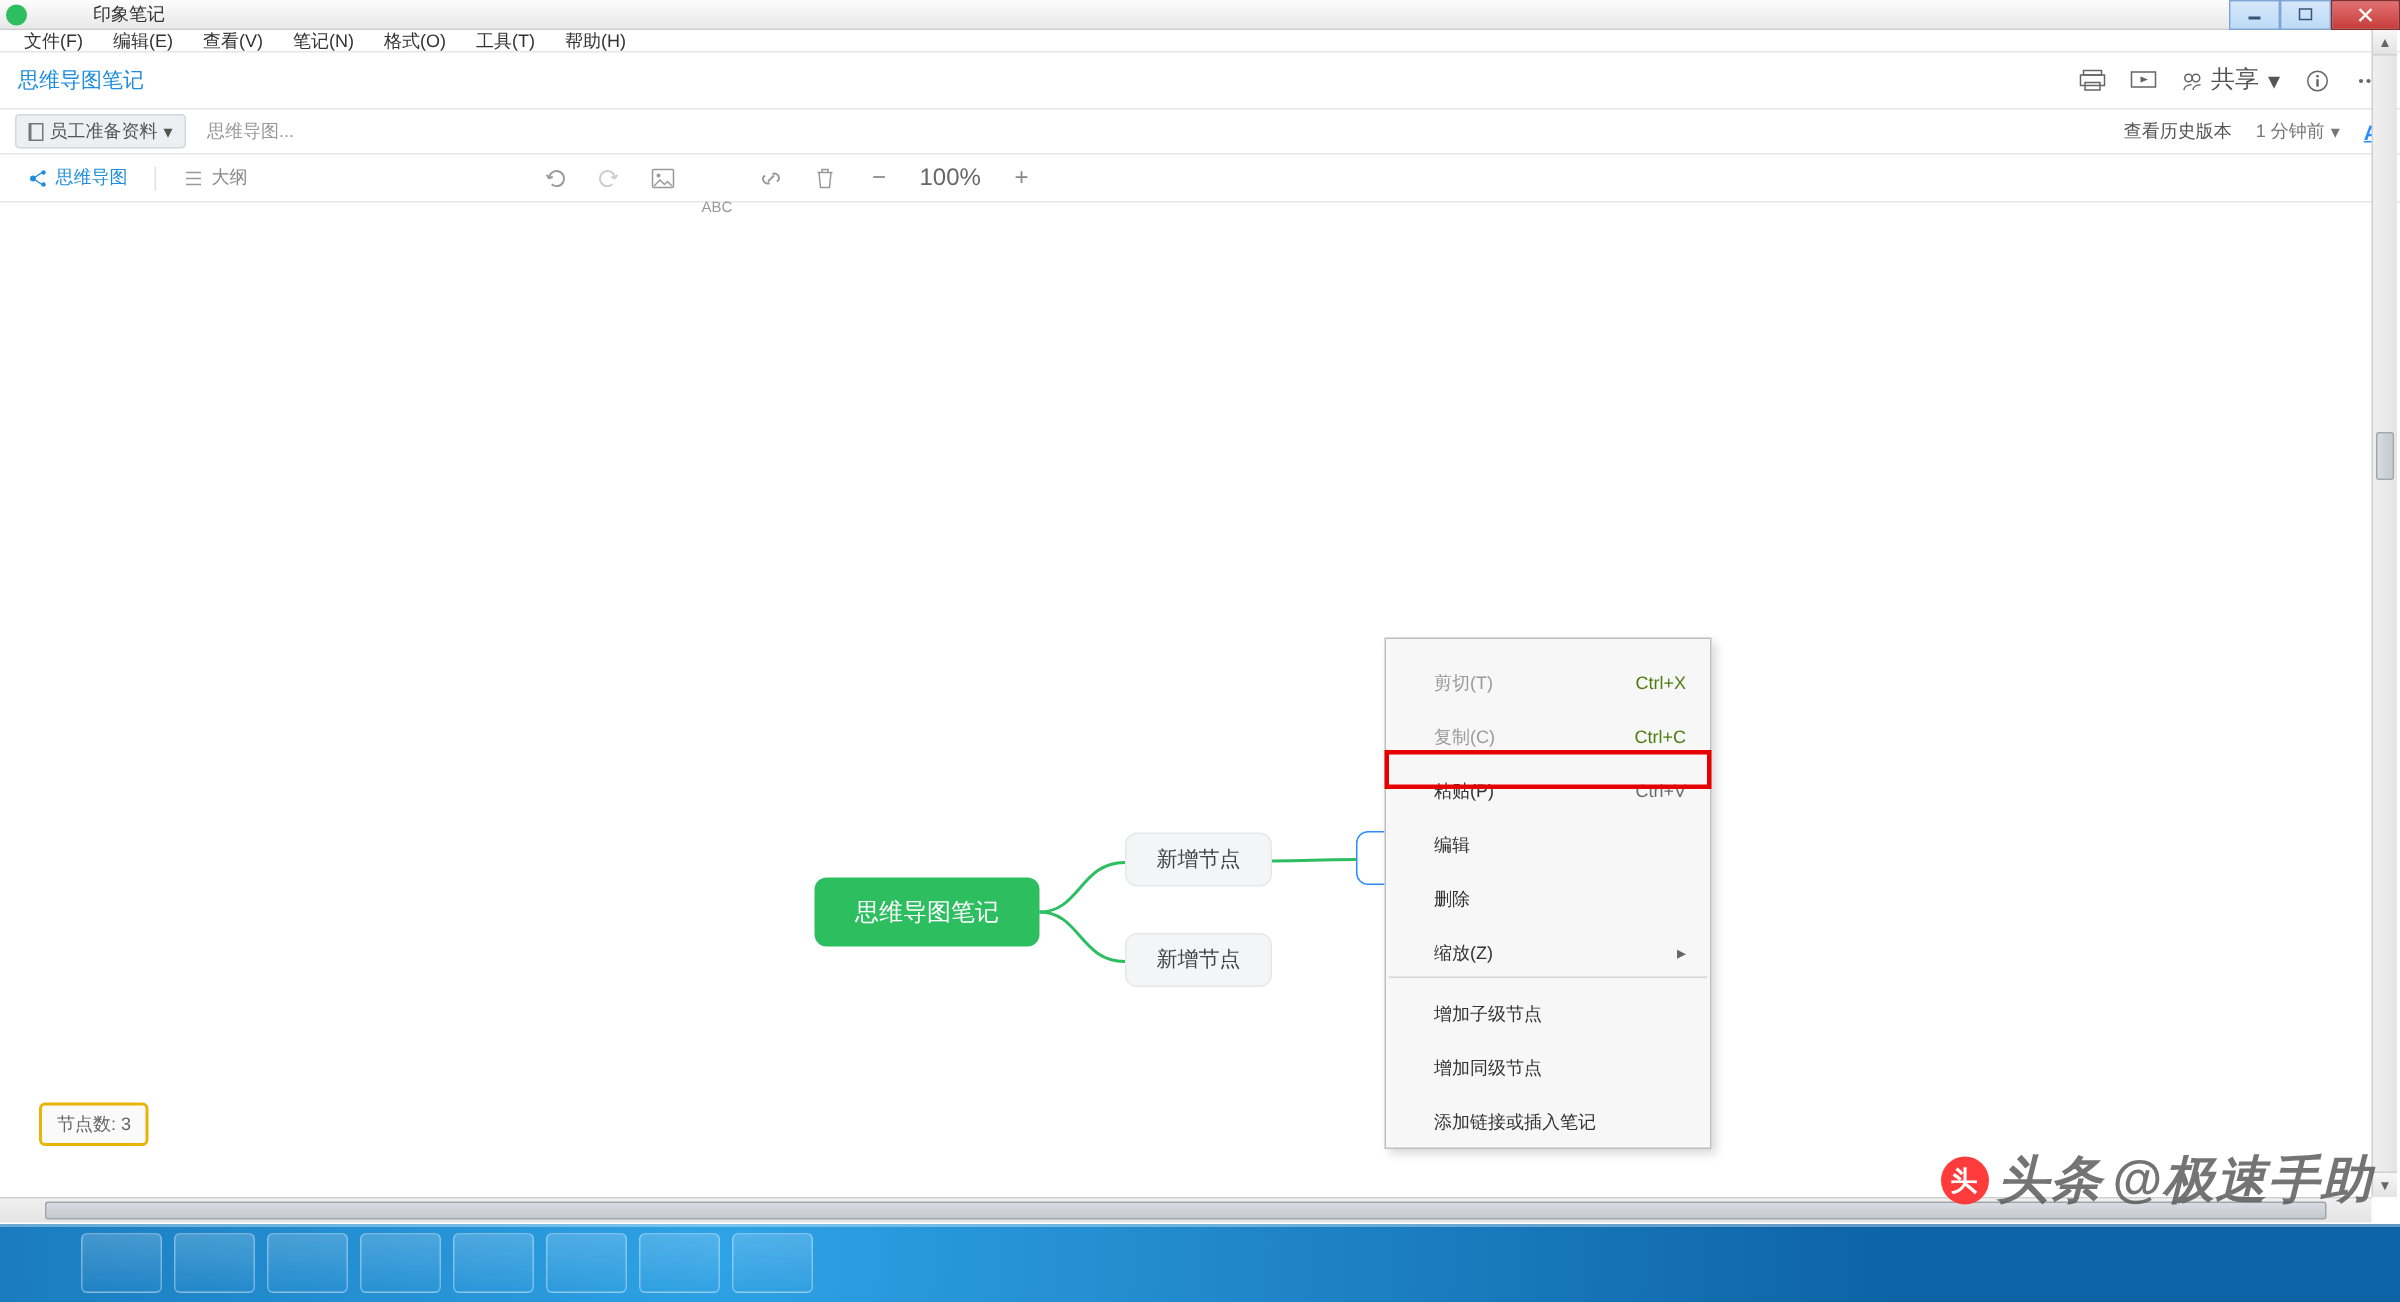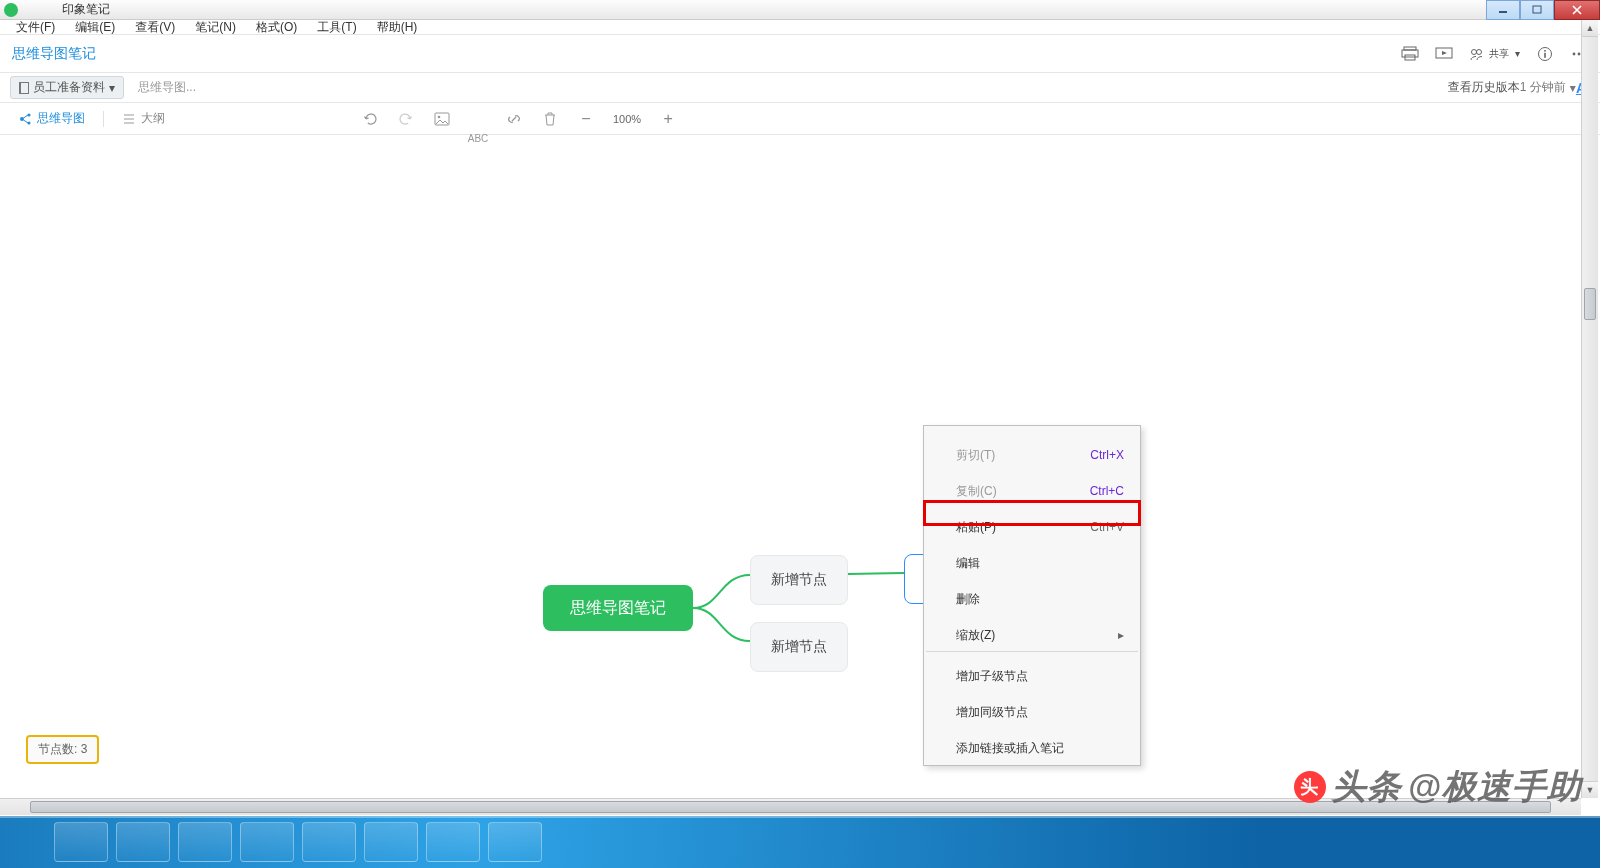--- a/index.html
+++ b/index.html
@@ -19,61 +19,61 @@
 
 .menubar { height:15px; background:#fff; border-bottom:1px solid #e6e6e6; display:flex; align-items:center; padding:0 6px; font-size:12px; color:#333; }
 .menubar span { padding:3px 10px; cursor:default; }
 
 
 .noteheader { height:38px; display:flex; align-items:center; padding:0 12px; border-bottom:1px solid #e6e6e6; }
 .noteheader .notetitle { color:#1e8dde; font-size:14px; }
 .noteheader .spacer { flex:1; }
 .head-icons { display:flex; align-items:center; gap:16px; color:#5f5f5f; }
 .head-icons .icn { width:18px; height:18px; display:flex; align-items:center; justify-content:center; }
-.share-btn { display:flex; align-items:center; gap:4px; font-size:10px; color:#555; }
+.share-btn { display:flex; align-items:center; gap:4px; font-size:16px; color:#555; }
 .share-btn svg{display:block;}
 .caret { margin-left:2px; }
 
 
 .tagbar { height:30px; display:flex; align-items:center; padding:0 10px; font-size:12px; color:#777; border-bottom:1px solid #e6e6e6; position:relative; }
 .notebook-chip { background:#edf0f2; border:1px solid #cfd8dc; border-radius:3px; padding:2px 8px; color:#555; display:flex; align-items:center; gap:4px; margin-right:14px; }
 .notebook-chip .nb-icon{width:10px;height:12px;border:1px solid #777;border-left-width:2px;}
 .addtag { color:#999; }
-.tagbar .right { position:absolute; right:14px; display:flex; align-items:center; gap:0; }
+.tagbar .right { position:absolute; right:14px; display:flex; align-items:center; gap:16px; }
 .tagbar .right a{color:#555;}
 .underA{color:#2d8cff;font-weight:bold;text-decoration:underline;font-size:14px;}
 
 
 .edittoolbar { height:32px; display:flex; align-items:center; gap:18px; padding:0 18px; font-size:12px; color:#666; border-bottom:1px solid #e6e6e6; background:#fff; }
 .tabbtn { display:flex; align-items:center; gap:5px; color:#888; }
 .tabbtn.active { color:#1e8dde; }
 .tabbtn .icn{width:14px;height:14px;}
 .edittoolbar .sep { width:1px; height:16px; background:#e0e0e0; }
 .tool { width:18px; height:18px; display:flex; align-items:center; justify-content:center; color:#888; }
 .tool svg{display:block;}
-.zoomtxt{font-size:11px;color:#666;}
+.zoomtxt{font-size:16px;color:#666;}
 
 
 .canvas { position:absolute; left:20px; right:20px; top:145px; bottom:70px; background:#fff; overflow:hidden; }
 
 
 .node { position:absolute; border-radius:8px; font-size:14px; display:flex; align-items:center; justify-content:center; padding:0 18px; }
 .root { left:523px; top:440px; width:150px; height:46px; background:#2dbe60; color:#fff; font-size:16px; }
-.child { background:#f4f5f7; color:#444; border:1px solid #e7e8ea; height:50px; width:98px; }
+.child { background:#f4f5f7; color:#444; border:1px solid #e7e8ea; height:36px; width:98px; }
 .c1 { left:730px; top:410px; }
 .c2 { left:730px; top:477px; }
 .c3 { left:884px; top:409px; border:1.5px solid #2d8cff; background:#fff; color:#444; }
 svg.links { position:absolute; left:0; top:0; overflow:visible; pointer-events:none; }
 
 
 .ctx { position:absolute; left:923px; top:425px; width:218px; background:#f7f7f7; border:1px solid #bfbfbf; box-shadow:3px 3px 6px rgba(0,0,0,.15); font-size:12px; color:#333; padding:5px 0; }
 .ctx .row { display:flex; justify-content:space-between; padding:4px 16px 4px 32px; line-height:16px;margin-top:12px; }
 .ctx .row.disabled { color:#9a9a9a; }
 .ctx .row .sc{color:#6b6b6b;}
-.ctx .row.disabled .sc{color:#6d28d9;}
+.ctx .row.disabled .sc{color:#4d7c0f;}
 .ctx .div { height:1px; background:#d8d8d8; margin:4px 2px; }
 .ctx .sub::after{content:"▸";color:#666;margin-left:auto;}
 .ctx .row.sub{display:flex;}
 .redbox { position:absolute; border:3px solid #e70000; left:923px; top:500px; width:218px; height:26px; }
 
 
 .nodecount { position:absolute; left:26px; bottom:104px; background:#fafafa; border:2px solid #eab308; border-radius:4px; font-size:12px; color:#666; padding:4px 10px; }
 
 
 .vscroll { position:absolute; right:2px; top:20px; bottom:70px; width:17px; background:linear-gradient(to right,#f0f0f0,#e4e4e4); border-left:1px solid #cfcfcf;}

